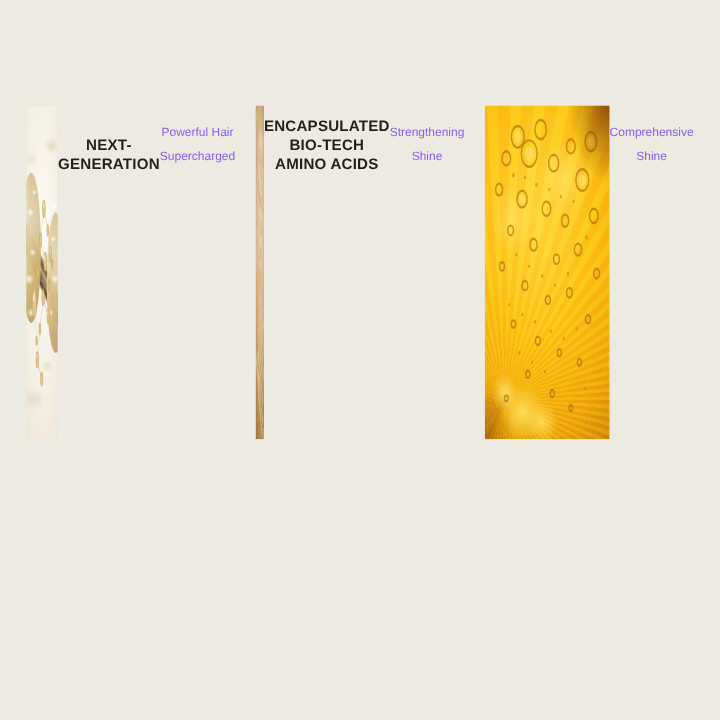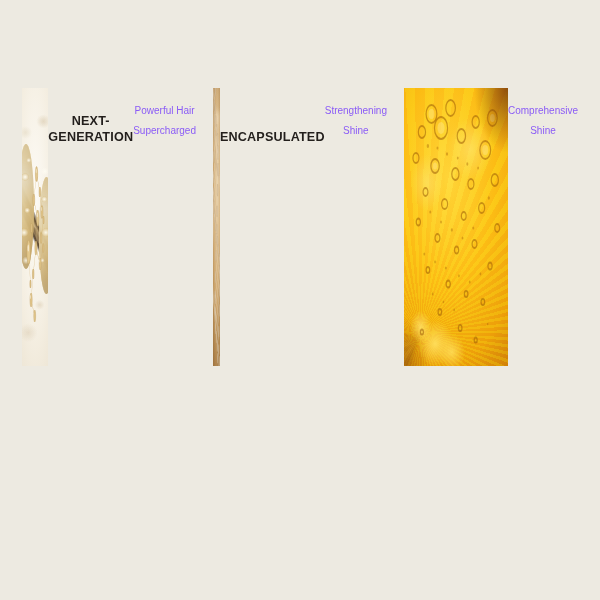--- a/index.html
+++ b/index.html
@@ -384,20 +384,21 @@
                   <circle cx="146" cy="208" r="2.2"></circle>
               </g>
             </g>
           </svg>
         </div>
         <div class="layer p2-vig"></div>
       </div>
 
       <div class="heading">
         <span>ENCAPSULATED</span>
+        <span>BIO-TECH AMINO ACIDS</span>
       </div>
       <div class="rule"></div>
       <div class="body-copy">
         <span>Strengthening</span>
         <span>Shine</span>
       </div>
     </div>
 
     <div class="column">
       <div class="panel">

